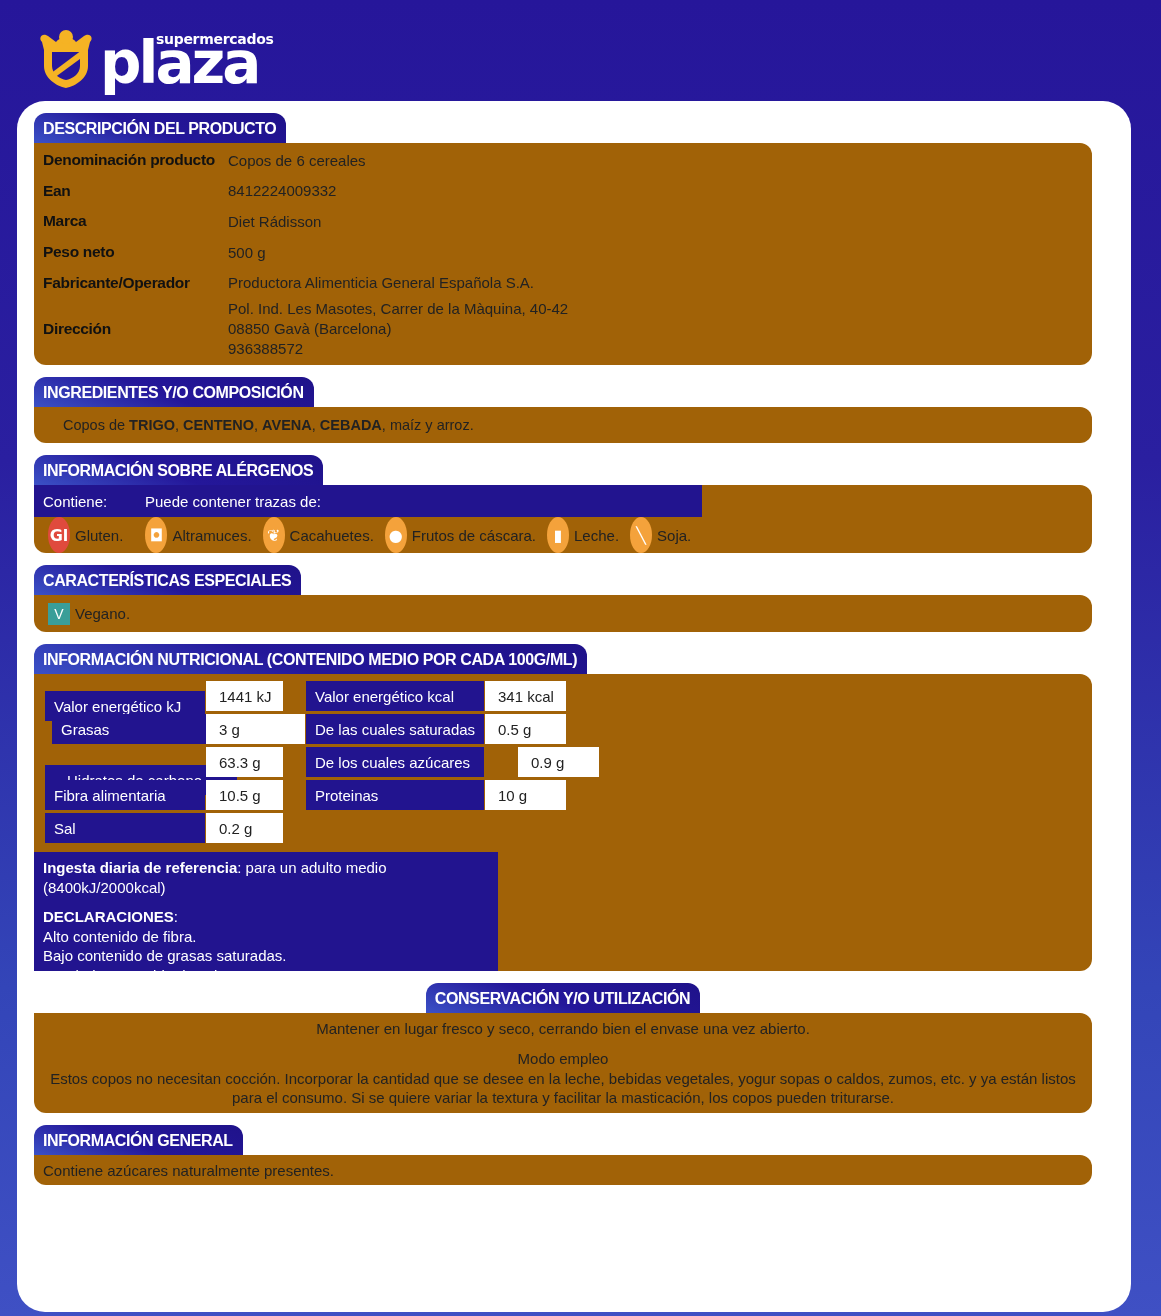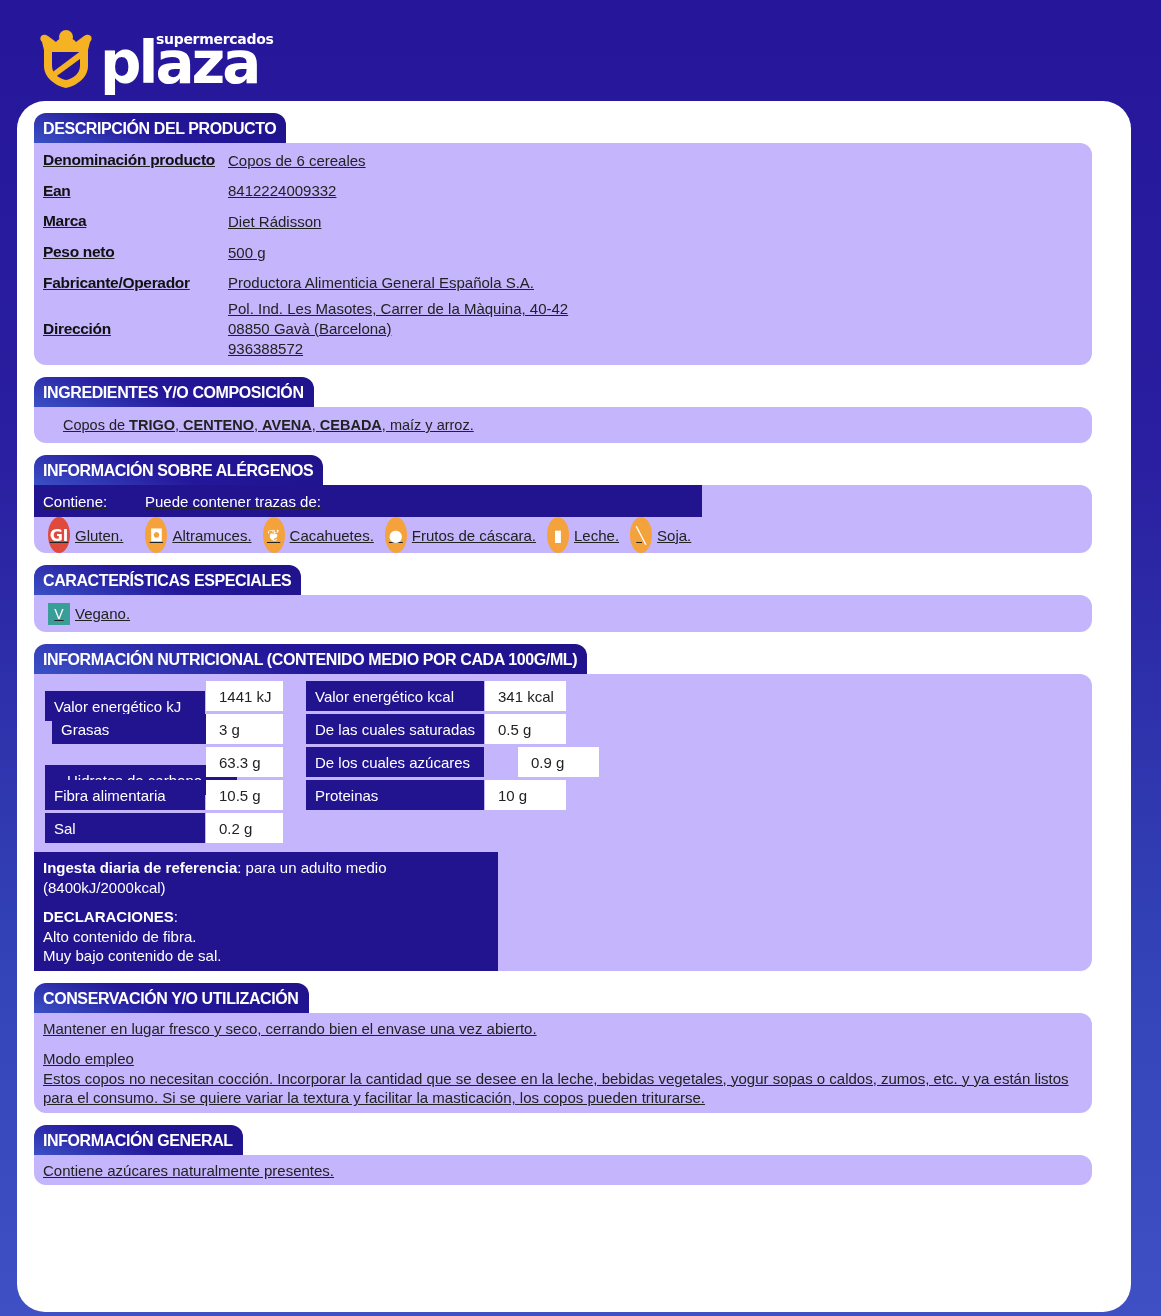--- a/index.html
+++ b/index.html
@@ -33,22 +33,22 @@
     .section { position: absolute; left: 17px; width: 1058px; }
     .tab {
       display: inline-block; height: 30px; line-height: 32px;
       padding: 0 10px 0 9px;
       color: #fff; font-weight: bold; font-size: 16px; letter-spacing: -0.4px;
       background: linear-gradient(200deg, #1f128a 0%, #24179a 55%, #3b51c6 100%);
       border-radius: 12px 12px 0 0;
       white-space: nowrap;
     }
     .box {
-      background: #c4b5fd; border-radius: 0 12px 12px 12px;
-      font-size: 15px; color: #222; text-decoration: underline;
+      background: #a16207; border-radius: 0 12px 12px 12px;
+      font-size: 15px; color: #222;
     }
     
     .desc-row { display: flex; align-items: center; min-height: 30.6px; }
     .desc-label { width: 194px; padding-left: 9px; font-weight: bold; font-size: 15.5px; letter-spacing: -0.3px; color: #111; }
     .desc-value { color: #222; font-size: 15px; }
     .desc-value .line { display: block; line-height: 20px; }
     
     .allergen-header {
       background: #22148f; color: #fff; height: 32px; display: flex; align-items: center;
       width: 668px; font-size: 15px; padding-left: 9px;
@@ -187,47 +187,48 @@
     </div>
   </div>
 
   <div class="section" style="top:543px;">
     <div class="tab">INFORMACIÓN NUTRICIONAL (CONTENIDO MEDIO POR CADA 100G/ML)</div>
     <div class="box" style="height:297px; position:relative;">
 
       <div class="nut-cell nut-label" style="left:11px; top:7px; width:160px;margin-top:10px;">Valor energético kJ</div>
       <div class="nut-cell nut-value" style="left:172px; top:7px; width:77px;">1441 kJ</div>
       <div class="nut-cell nut-label" style="left:18px; top:40px; width:160px;">Grasas</div>
-      <div class="nut-cell nut-value" style="left:172px; top:40px; width:77px;">3 g</div>
+      <div class="nut-cell nut-value" style="left:172px; top:40px; width:99px;">3 g</div>
       <div class="nut-cell nut-label" style="left:11px; top:91px; width:192px;padding-left:22px;">Hidratos de carbono</div>
       <div class="nut-cell nut-value" style="left:172px; top:73px; width:77px;">63.3 g</div>
       <div class="nut-cell nut-label" style="left:11px; top:106px; width:160px;">Fibra alimentaria</div>
       <div class="nut-cell nut-value" style="left:172px; top:106px; width:77px;">10.5 g</div>
       <div class="nut-cell nut-label" style="left:11px; top:139px; width:160px;">Sal</div>
       <div class="nut-cell nut-value" style="left:172px; top:139px; width:77px;">0.2 g</div>
 
       <div class="nut-cell nut-label" style="left:272px; top:7px; width:178px;">Valor energético kcal</div>
       <div class="nut-cell nut-value" style="left:451px; top:7px; width:81px;">341 kcal</div>
       <div class="nut-cell nut-label" style="left:272px; top:40px; width:178px;">De las cuales saturadas</div>
       <div class="nut-cell nut-value" style="left:451px; top:40px; width:81px;">0.5 g</div>
       <div class="nut-cell nut-label" style="left:272px; top:73px; width:178px;">De los cuales azúcares</div>
       <div class="nut-cell nut-value" style="left:451px; top:73px; width:81px;margin-left:33px;">0.9 g</div>
       <div class="nut-cell nut-label" style="left:272px; top:106px; width:178px;">Proteinas</div>
       <div class="nut-cell nut-value" style="left:451px; top:106px; width:81px;">10 g</div>
 
       <div class="decl" style="left:0; top:178px; width:464px; height:119px;">
         <div><b>Ingesta diaria de referencia</b><span>: para un adulto medio (8400kJ/2000kcal)</span></div>
         <div style="margin-top:10px;"><b>DECLARACIONES</b><span>:</span></div>
         <div>Alto contenido de fibra.</div>
+        <div>Bajo contenido de grasas saturadas.</div>
         <div>Muy bajo contenido de sal.</div>
       </div>
     </div>
   </div>
 
-  <div class="section" style="top:882px;">
+  <div class="section" style="top:882px;text-align:center;">
     <div class="tab">CONSERVACIÓN Y/O UTILIZACIÓN</div>
     <div class="box" style="padding:6px 9px 6px 9px; height:100px;">
       <div class="para">Mantener en lugar fresco y seco, cerrando bien el envase una vez abierto.</div>
       <div class="para" style="margin-top:10px;">Modo empleo</div>
       <div class="para">Estos copos no necesitan cocción. Incorporar la cantidad que se desee en la leche, bebidas vegetales, yogur sopas o caldos, zumos, etc. y ya están listos</div>
       <div class="para">para el consumo. Si se quiere variar la textura y facilitar la masticación, los copos pueden triturarse.</div>
     </div>
   </div>
 
   <div class="section" style="top:1024px;">

